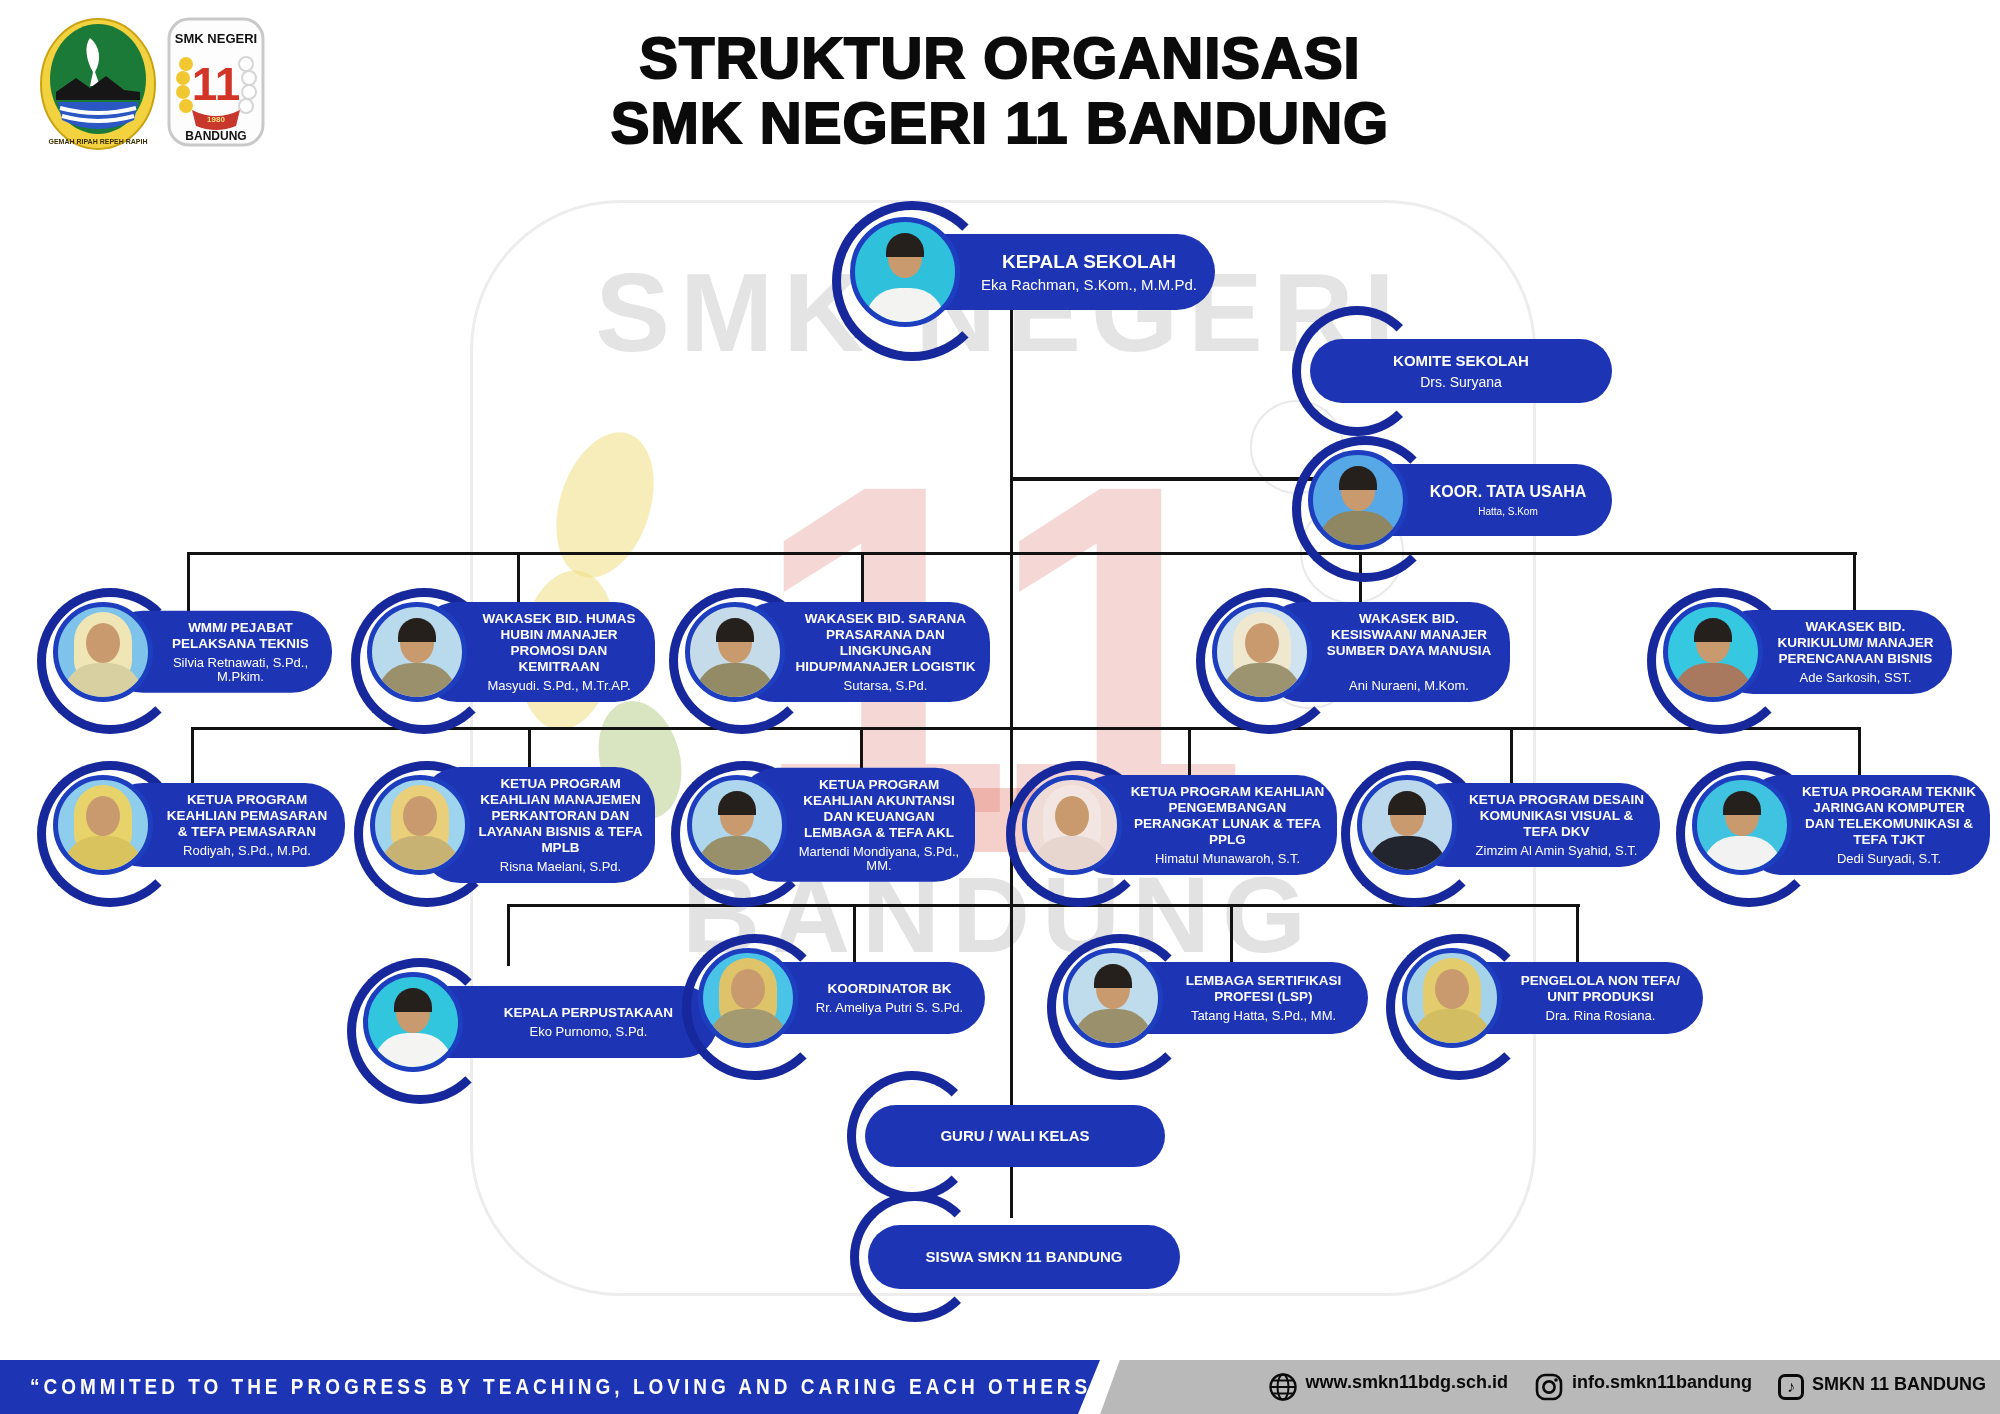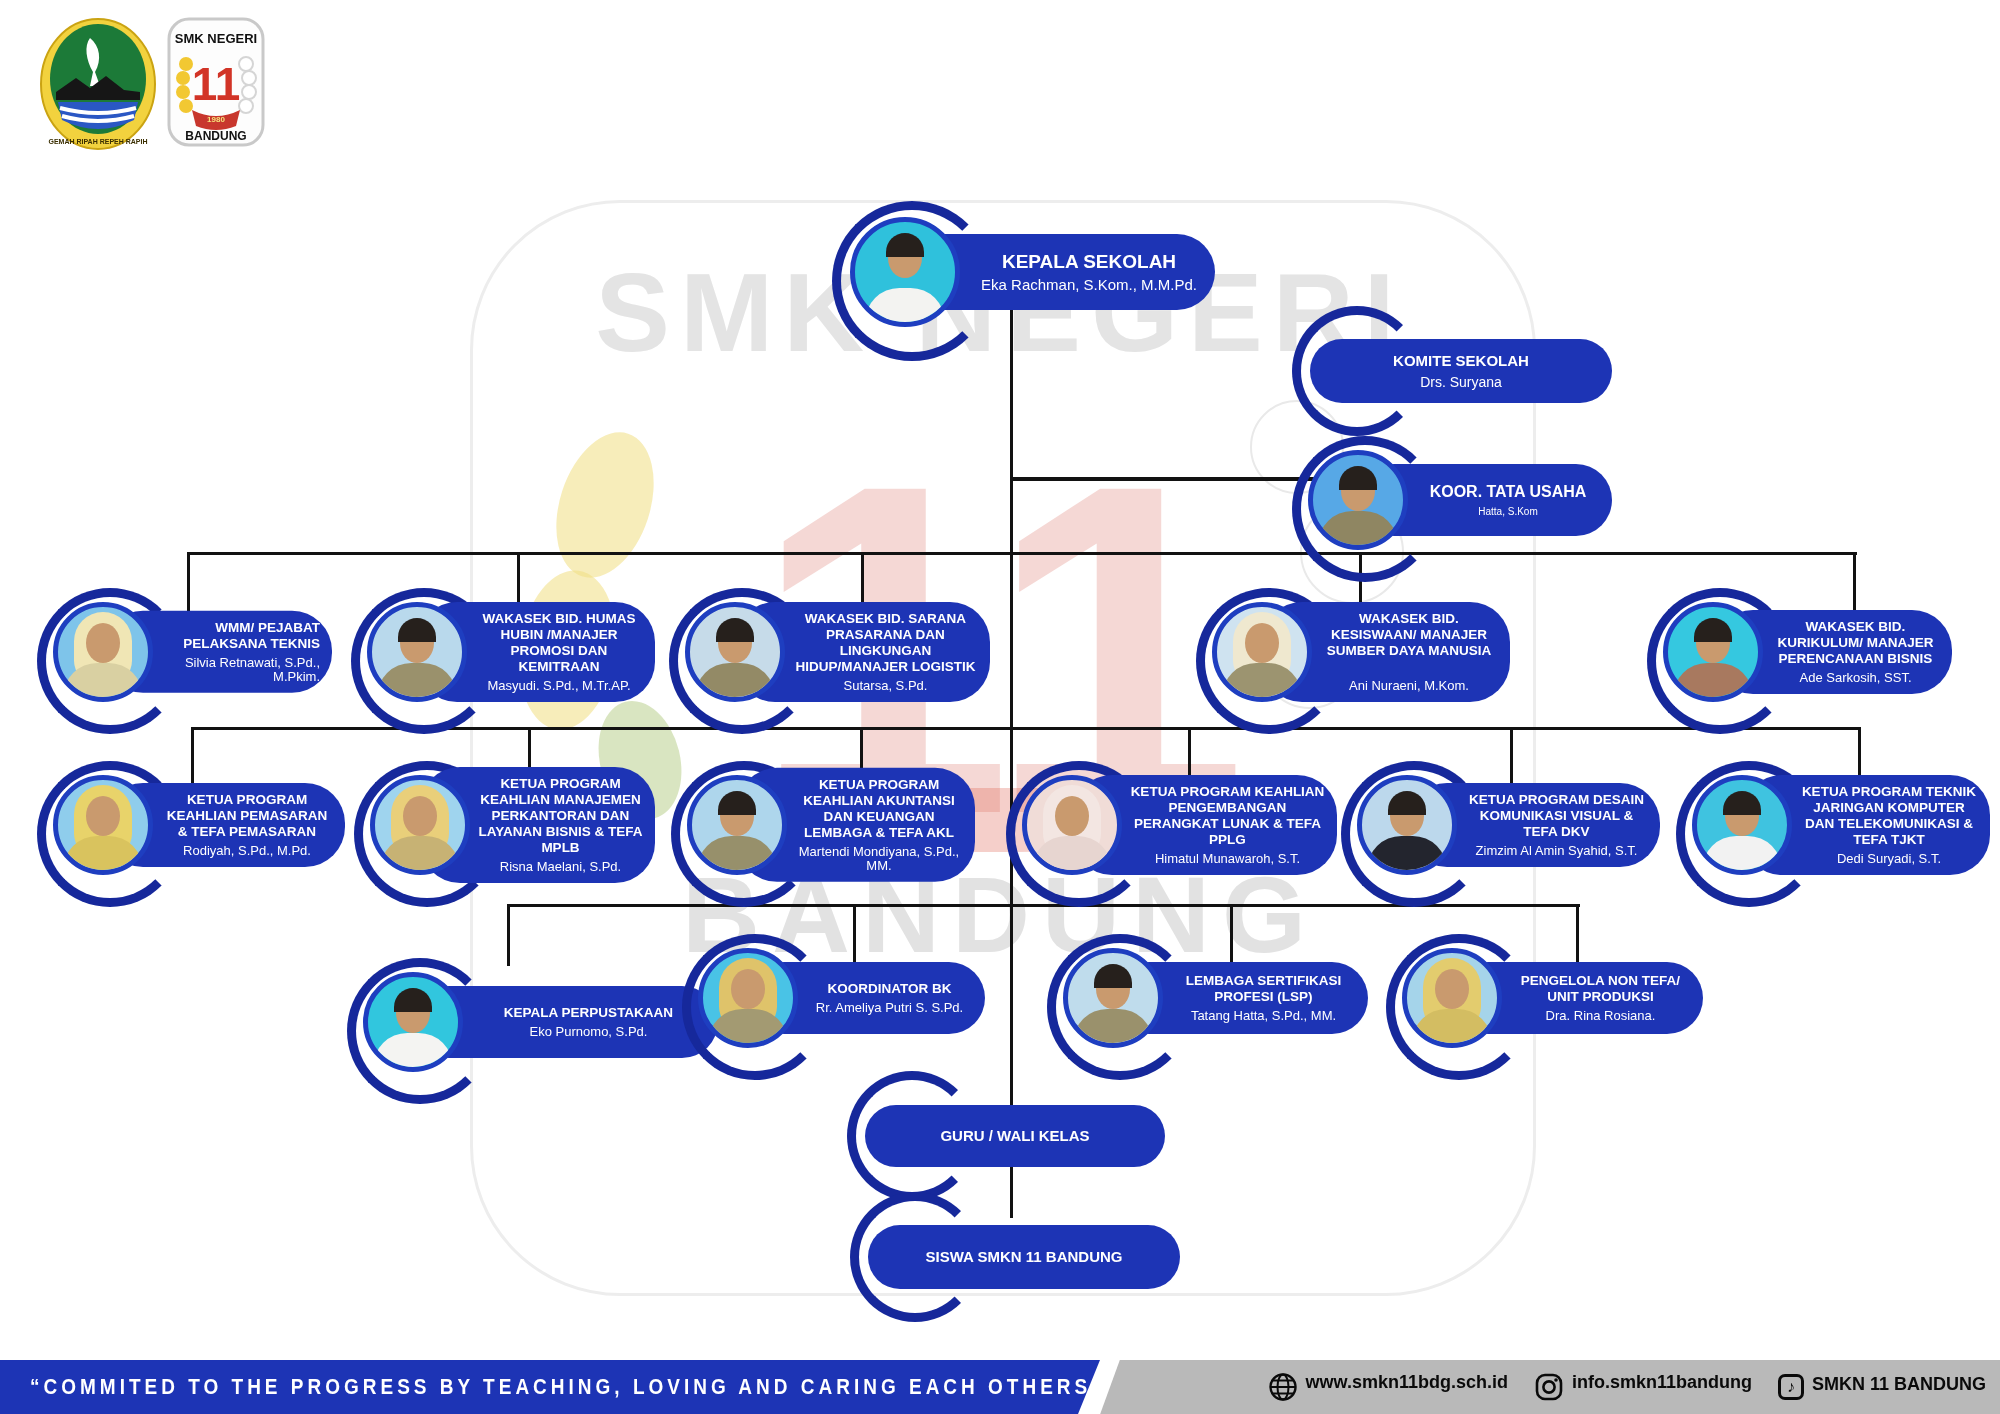--- a/index.html
+++ b/index.html
@@ -114,20 +114,24 @@
       <circle cx="83" cy="62" r="7" fill="#ffffff" stroke="#d5d5d5" stroke-width="2"></circle>
       <circle cx="83" cy="76" r="7" fill="#ffffff" stroke="#d5d5d5" stroke-width="2"></circle>
       <circle cx="80" cy="90" r="7" fill="#ffffff" stroke="#d5d5d5" stroke-width="2"></circle>
       <text x="50" y="84" text-anchor="middle" font-size="46" font-weight="bold" fill="#d23427">11</text>
       <path d="M26 94 Q50 106 74 94 L70 110 Q50 118 30 110 Z" fill="#c8372d"></path>
       <text x="50" y="106" text-anchor="middle" font-size="8" font-weight="bold" fill="#f6e27a">1980</text>
       <text x="50" y="124" text-anchor="middle" font-size="12" font-weight="bold" fill="#111">BANDUNG</text>
     </svg>
   </div>
 
+  <div class="title-block">
+    <div class="title-line">STRUKTUR ORGANISASI</div>
+    <div class="title-line">SMK NEGERI 11 BANDUNG</div>
+  </div>
 
   <div class="line" style="left:1010px;top:300px;width:3px;height:918px;"></div>
   <div class="line" style="left:1010px;top:477px;width:305px;height:4px;"></div>
   <div class="line" style="left:187px;top:552px;width:1670px;height:3px;"></div>
   <div class="line" style="left:187px;top:552px;width:3px;height:62px;"></div>
   <div class="line" style="left:517px;top:552px;width:3px;height:62px;"></div>
   <div class="line" style="left:861px;top:552px;width:3px;height:62px;"></div>
   <div class="line" style="left:1359px;top:552px;width:3px;height:62px;"></div>
   <div class="line" style="left:1853px;top:552px;width:3px;height:62px;"></div>
   <div class="line" style="left:191px;top:727px;width:1670px;height:3px;"></div>
@@ -172,21 +176,21 @@
     </div>
     <div class="photo" style="background: rgb(87, 168, 230);">
       <div class="av-hair"></div>
       <div class="av-face"></div>
       <div class="av-body" style="background: rgb(143, 134, 98);"></div>
     </div>
   </div>
 
   <div class="node" style="left:53px;top:602px;">
     <div class="arc"></div>
-    <div class="pill" style="width:229px;text-align:right;">
+    <div class="pill" style="width:229px;">
       <div class="pill-title">WMM/ PEJABAT PELAKSANA TEKNIS</div>
       <div class="pill-name">Silvia Retnawati, S.Pd., M.Pkim.</div>
     </div>
     <div class="photo" style="background: rgb(126, 196, 234);">
       <div class="av-hijab" style="background: rgb(240, 230, 181);"></div>
       <div class="av-face"></div>
       <div class="av-body" style="background: rgb(217, 208, 162);"></div>
     </div>
   </div>
 

